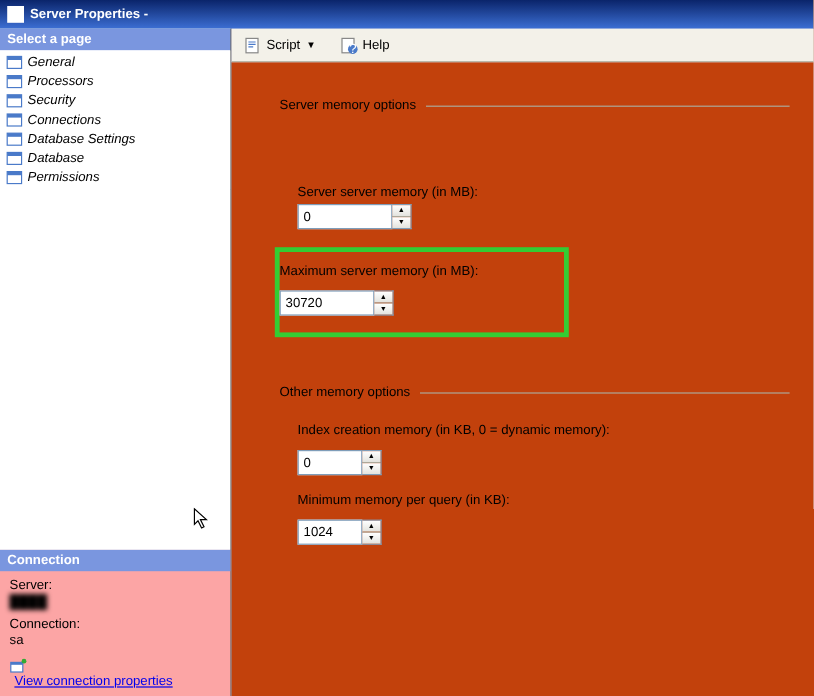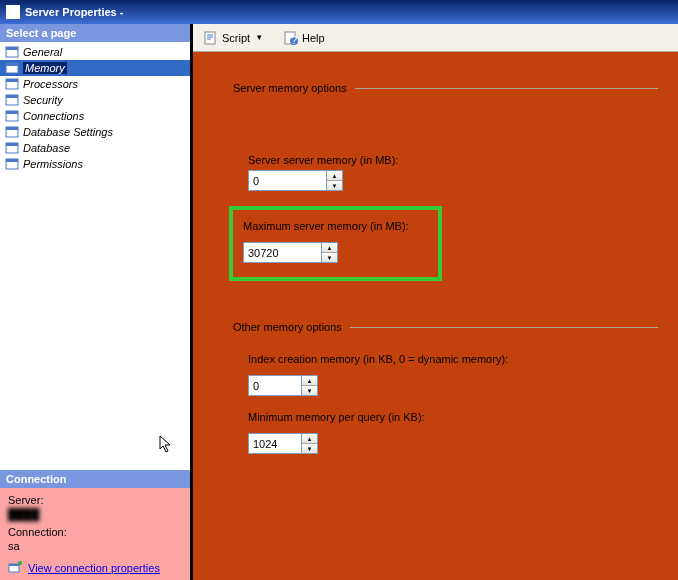--- a/index.html
+++ b/index.html
@@ -3,42 +3,42 @@
   <meta charset="utf-8">
   <style>
     * { margin: 0; padding: 0; box-sizing: border-box; font-family: Tahoma, Arial, sans-serif; font-size: 11px; }
     body { width: 678px; height: 580px; background: #ece9d8; overflow: hidden; }
     
     .titlebar { height: 24px; background: linear-gradient(to bottom, #0a246a, #3c6fd4); color: white; display: flex; align-items: center; padding: 0 6px; font-weight: bold; }
     .titlebar-icon { width: 14px; height: 14px; background: #fff; margin-right: 5px; }
     
     .main-container { display: flex; height: 556px; }
     
-    .left-panel { width: 193px; background: #fff; border-right: 3px solid #000000; display: flex; flex-direction: column; }
+    .left-panel { width: 193px; background: #fff; border-right: 1px solid #000000; display: flex; flex-direction: column; }
     
     .section-header { background: #7a96df; color: white; padding: 3px 6px; font-weight: bold; }
     
     .page-list { background: #fff; flex: 0 0 auto; padding: 2px 0; font-style: italic; }
     .page-item { display: flex; align-items: center; padding: 1px 4px; cursor: pointer; }
     .page-item.selected { background: #316ac5; color: white; }
     .page-item.selected .page-label { background: #0a246a; color: white; padding: 0 2px; }
     .page-icon { width: 16px; height: 14px; margin-right: 3px; display: flex; align-items: center; justify-content: center; }
     .page-label { color: #000; }
     .page-item.selected .page-label { color: #fff; }
     
     .spacer { flex: 1; background: #fff; position: relative; }
     .cursor { position: absolute; bottom: 10px; right: 15px; font-size: 18px; color: #000; }
     
     .connection-section { background: #fca5a5; }
     .conn-body { padding: 6px 8px; }
     .conn-row { margin-bottom: 6px; }
     .conn-label { color: #000; }
     .conn-value { color: #000; margin-top: 2px; filter: blur(2px); }
     .conn-value-clear { color: #000; margin-top: 2px; }
-    .view-link { display: flex; align-items: flex-end; margin-top: 8px; }
+    .view-link { display: flex; align-items: flex-start; margin-top: 8px; flex-direction: column; }
     .view-link a { color: #0000ee; text-decoration: underline; margin-left: 4px; }
     .link-icon { width: 16px; height: 14px; }
     
     .right-panel { flex: 1; background: #d6d3ef; display: flex; flex-direction: column; }
     
     .toolbar { height: 28px; background: #f3f1e9; border-bottom: 1px solid #aca899; display: flex; align-items: center; padding: 0 6px; gap: 12px; }
     .tb-btn { display: flex; align-items: center; gap: 3px; padding: 2px 4px; cursor: pointer; }
     .tb-icon { width: 16px; height: 16px; }
     .dropdown-arrow { font-size: 8px; color: #000; margin-left: 2px; }
     
@@ -49,21 +49,21 @@
     .group-line { flex: 1; height: 1px; background: #aca899; }
     
     .field-block { margin-left: 15px; margin-bottom: 15px; }
     .field-label { color: #000; margin-bottom: 4px; }
     .spinner { display: flex; align-items: stretch; width: 95px; height: 21px; }
     .spinner input { flex: 1; border: 1px solid #7f9db9; padding: 2px 4px; font-size: 11px; width: 70px; }
     .spinner-btns { width: 16px; display: flex; flex-direction: column; border: 1px solid #7f9db9; border-left: none; }
     .spinner-btn { flex: 1; background: linear-gradient(#fff, #e3e3de); display: flex; align-items: center; justify-content: center; font-size: 6px; cursor: pointer; }
     .spinner-btn:first-child { border-bottom: 1px solid #aca899; }
     
-    .highlight-box { border: 4px solid #33cc33; padding: 10px 10px 14px 10px; margin: 8px 0 40px -4px; width: 213px; }
+    .highlight-box { border: 4px solid #33cc33; padding: 10px 10px 14px 0; margin: 8px 0 40px -4px; width: 245px; }
     
     .page-icon svg { width: 14px; height: 12px; }
   </style>
 </head>
 <body>
 
 <div class="titlebar">
   <div class="titlebar-icon"></div>
   <span>Server Properties - </span>
 </div>
@@ -75,29 +75,20 @@
 
     <div class="page-list">
       <div class="page-item">
         <span class="page-icon">
             <svg viewBox="0 0 14 12">
               <rect x="1" y="1" width="12" height="10" fill="#fff" stroke="#4a7ac9"></rect>
               <rect x="1" y="1" width="12" height="3" fill="#4a7ac9"></rect>
             </svg>
           </span>
         <span class="page-label">General</span>
-      </div>
-      <div class="page-item selected">
-        <span class="page-icon">
-            <svg viewBox="0 0 14 12">
-              <rect x="1" y="1" width="12" height="10" fill="#fff" stroke="#4a7ac9"></rect>
-              <rect x="1" y="1" width="12" height="3" fill="#4a7ac9"></rect>
-            </svg>
-          </span>
-        <span class="page-label">Memory</span>
       </div>
       <div class="page-item">
         <span class="page-icon">
             <svg viewBox="0 0 14 12">
               <rect x="1" y="1" width="12" height="10" fill="#fff" stroke="#4a7ac9"></rect>
               <rect x="1" y="1" width="12" height="3" fill="#4a7ac9"></rect>
             </svg>
           </span>
         <span class="page-label">Processors</span>
       </div>

